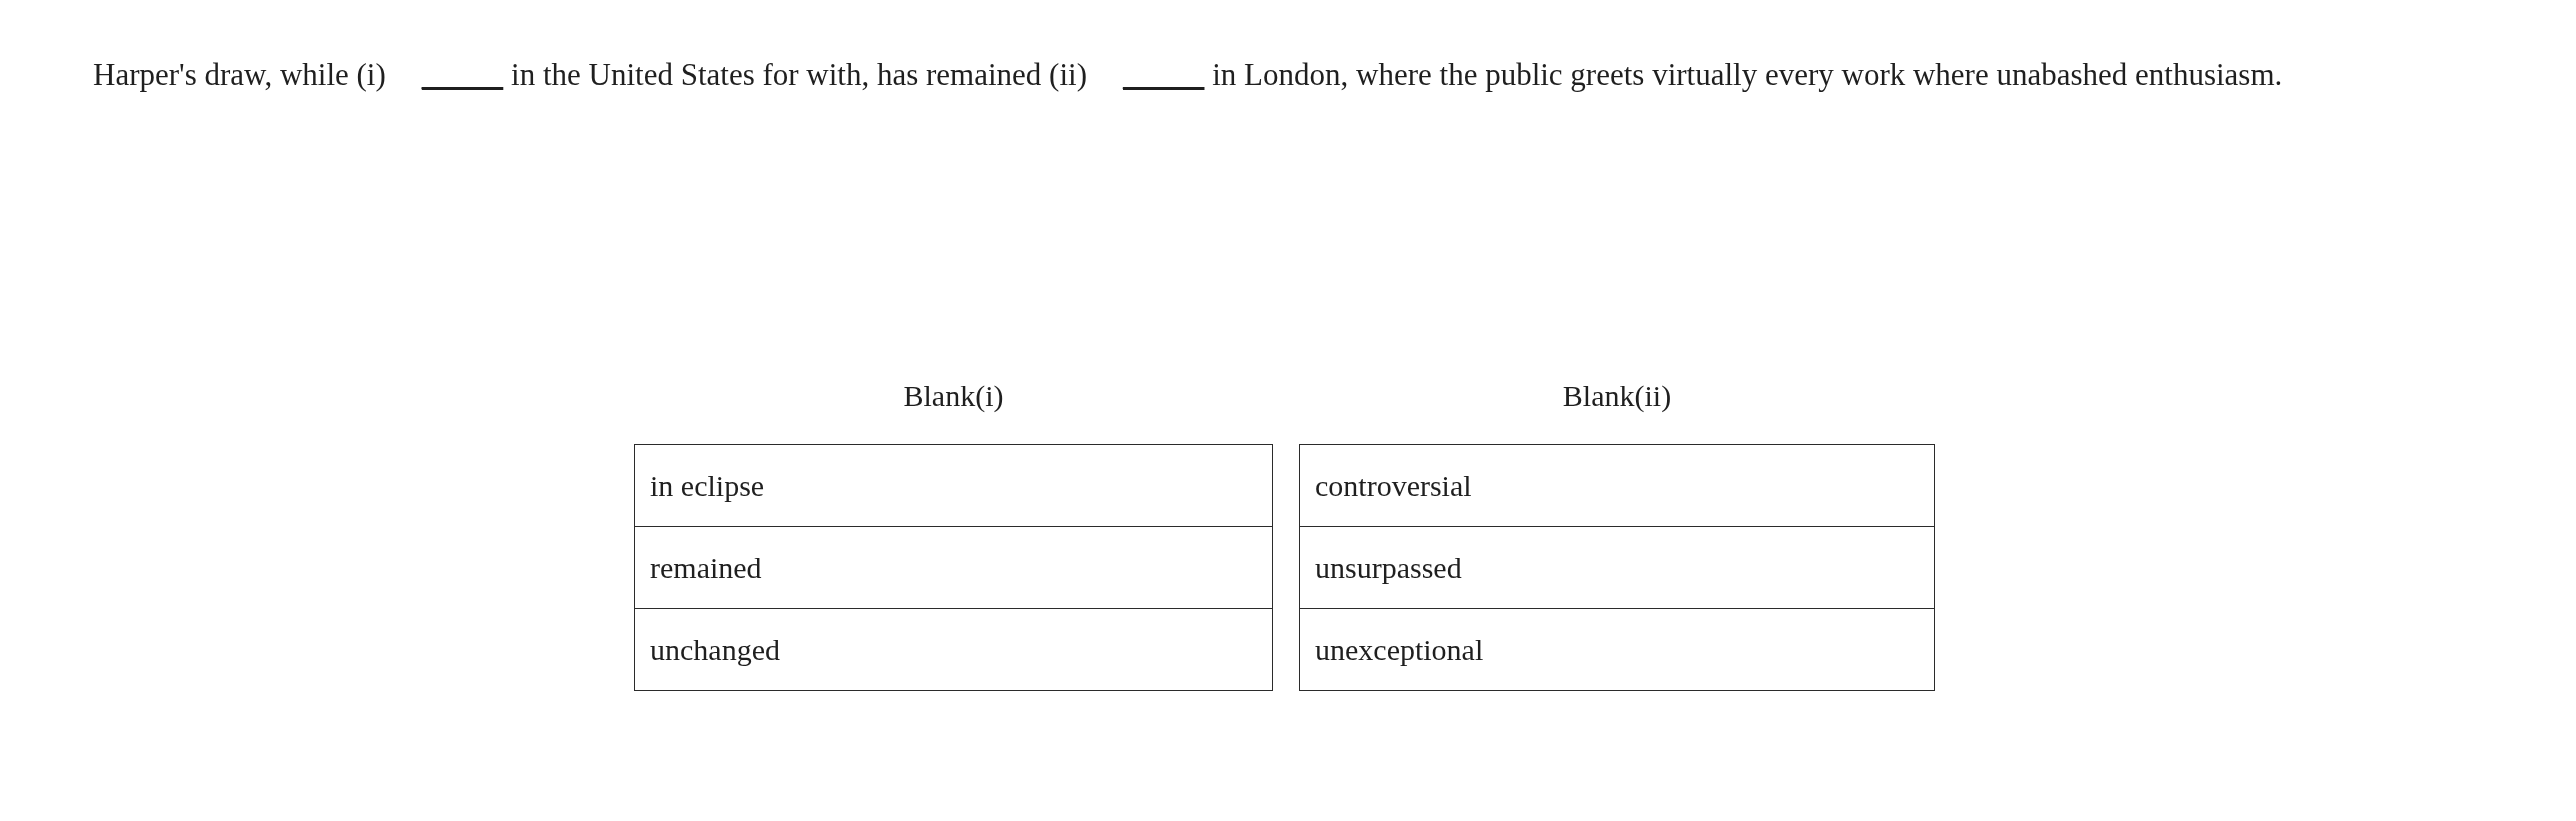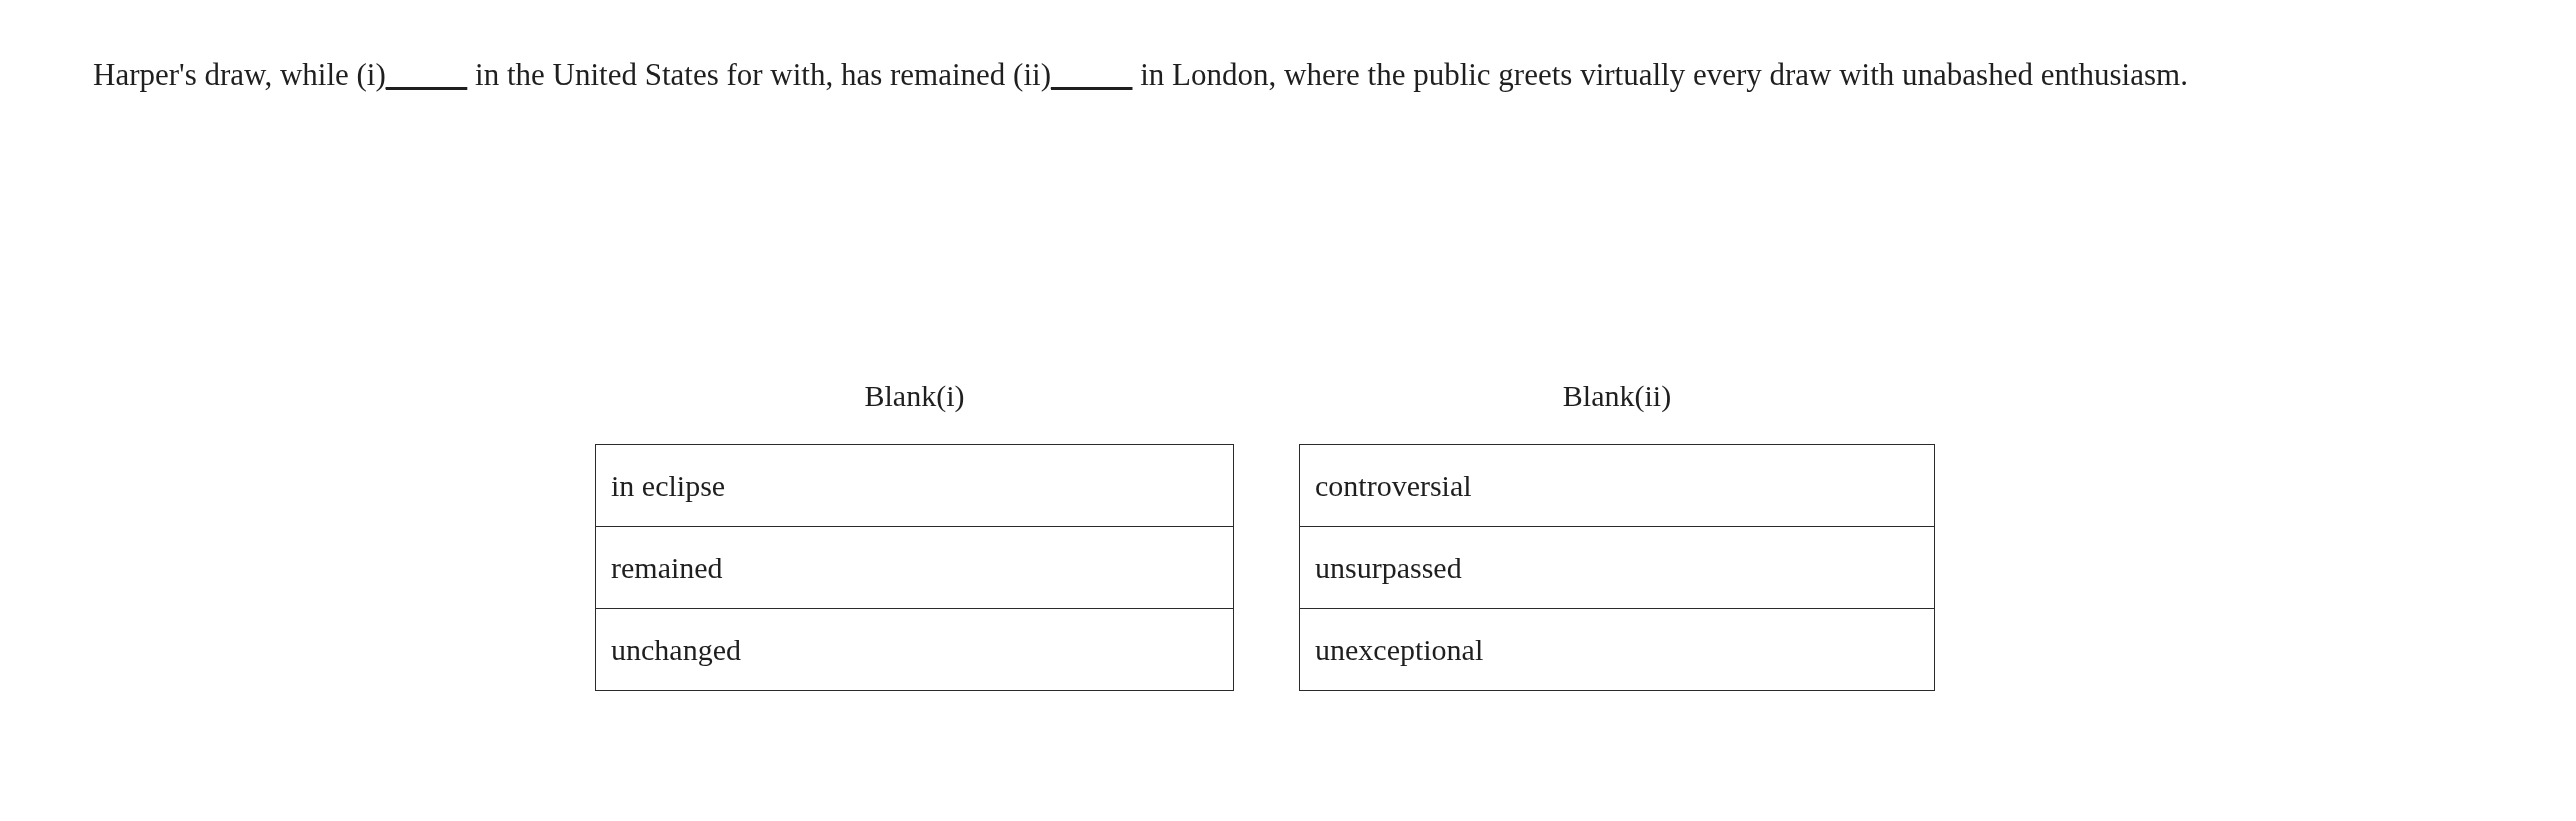--- a/index.html
+++ b/index.html
@@ -20,32 +20,33 @@
     left: 93px;
     top: 51px;
     width: 2384px;
     font-size: 31px;
     line-height: 1.52;
     color: #1f1f1f;
   }
   .blank-line {
     text-decoration: underline;
     letter-spacing: 0.8px;
+    margin-left: 36px;
   }
   .columns {
     position: absolute;
     left: 0;
     top: 378px;
     width: 2576px;
   }
   .col {
     position: absolute;
     top: 0;
   }
-  .col-1 { left: 594px; width: 641px; }
+  .col-1 { left: 633px; width: 641px; }
   .col-2 { left: 1297px; width: 640px; }
 
   .col-header {
     text-align: center;
     font-size: 30px;
     color: #1f1f1f;
     margin-bottom: 30px;
     line-height: 1.2;
   }
   .choice-table {
@@ -62,21 +63,21 @@
     padding: 0 15px;
   }
   .col-1 .choice-table td { width: 638px; }
   .col-2 .choice-table td { width: 635px; }
   .choice-table tr td { cursor: pointer; }
 </style>
 </head>
 <body>
 
 <div class="question-stem">
-  <span>Harper's draw, while (i)</span><span class="blank-line">_____</span><span> in the United States for with, has remained (ii)</span><span class="blank-line">_____</span><span> in London, where the public greets virtually every draw with unabashed enthusiasm.</span>
+  <span>Harper's draw, while (i)</span><span class="blank-line">_____</span><span> in the United States for with, has remained (ii)</span><span class="blank-line">_____</span><span> in London, where the public greets virtually every work where unabashed enthusiasm.</span>
 </div>
 
 <div class="columns">
 
   <div class="col col-1">
     <div class="col-header">Blank(i)</div>
     <table class="choice-table">
       <tbody>
         <tr>
           <td>in eclipse</td>

